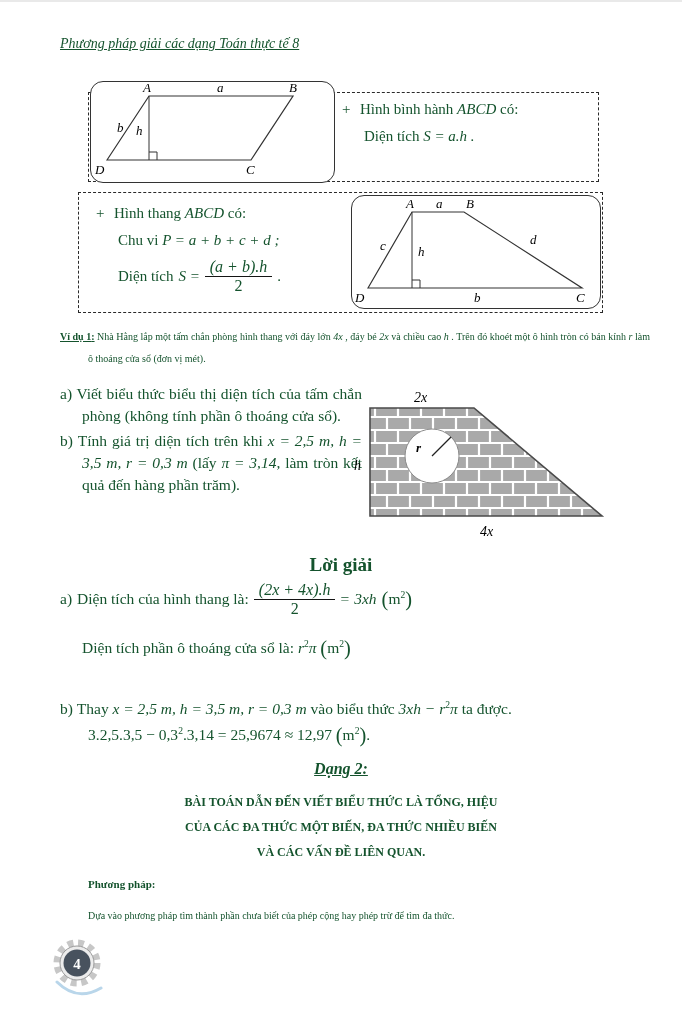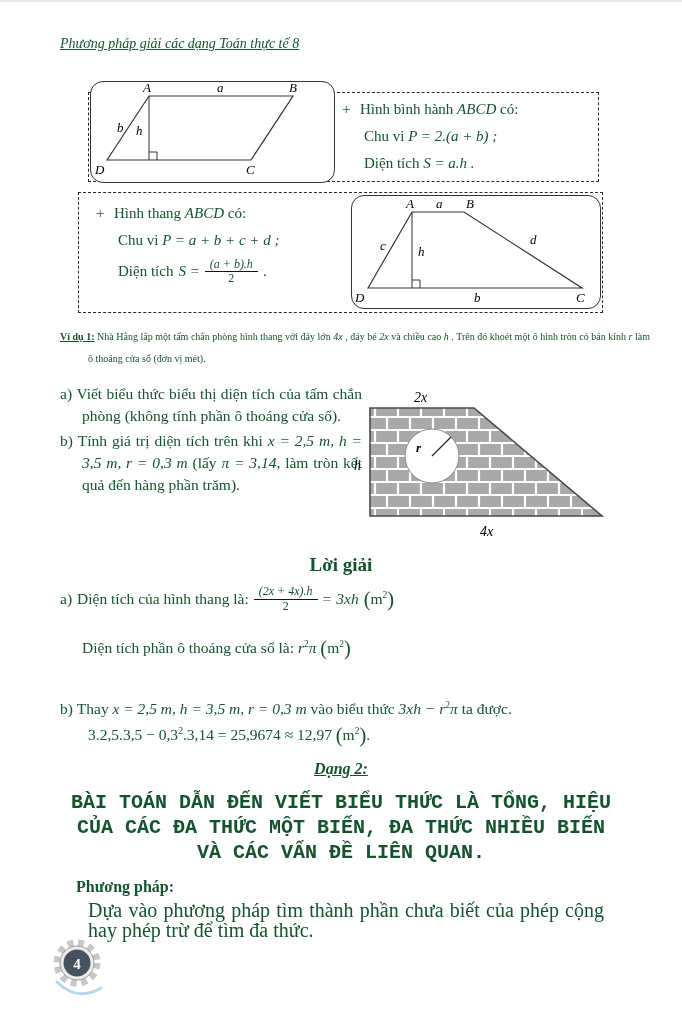--- a/index.html
+++ b/index.html
@@ -20,21 +20,21 @@
   .bt{position:absolute;font-size:15px;line-height:27px;}
   .bt1{left:342px;top:94px;width:252px;}
   .bt2{left:96px;top:198px;width:255px;font-family:Liberation Serif, serif;}
   .ind{padding-left:22px;}
   .bullet{display:inline-block;width:18px;}
 
   .m{font-style:italic;}
   sup{font-size:0.62em;}
   .bp{font-size:1.32em;vertical-align:-2px;}
 
-  .frac{display:inline-block;text-align:center;line-height:1.12;font-size:12px;}
+  .frac{display:inline-block;text-align:center;line-height:1.12;font-size:16px;}
   .frac .fnum{display:block;border-bottom:1.2px solid #141414;padding:0 5px;}
   .frac .fden{display:block;}
   .fline{display:flex;align-items:center;gap:5px;}
 
   .para{position:absolute;left:60px;top:324px;width:562px;font-size:10px;line-height:22px;
         text-align:justify;padding-left:28px;text-indent:-28px;}
   .exlab{font-weight:bold;text-decoration:underline;}
 
   .items{position:absolute;left:60px;top:381px;width:302px;font-size:15.5px;line-height:22px;}
   .item{text-align:justify;padding-left:22px;text-indent:-22px;margin-bottom:3px;}
@@ -46,23 +46,23 @@
   .sline{position:absolute;left:60px;font-size:15.5px;}
   .sa{top:574px;height:46px;}
   .sw{top:635px;text-align:right;}
   .sp{top:660px;}
   .sb{top:692px;width:562px;text-align:justify;padding-left:22px;text-indent:-22px;line-height:22px;}
   .sc{top:722px;left:88px;}
 
   .dangtitle{position:absolute;left:0;top:758px;width:100%;text-align:center;
              font-weight:bold;font-style:italic;font-size:16px;text-decoration:underline;}
   .dheading{position:absolute;left:0;top:788px;width:100%;text-align:center;
-            font-weight:bold;font-size:20px;line-height:25px;font-family:Liberation Mono, monospace;}
-  .mlabel{position:absolute;left:76px;top:876px;font-weight:bold;font-size:16px;}
-  .mtext{position:absolute;left:88px;top:898px;width:516px;font-size:20px;line-height:20px;
+            font-weight:bold;font-size:12px;line-height:25px;}
+  .mlabel{position:absolute;left:88px;top:876px;font-weight:bold;font-size:11px;}
+  .mtext{position:absolute;left:88px;top:898px;width:516px;font-size:10px;line-height:32px;
          text-align:justify;}
 
   .badge{position:absolute;left:50px;top:936px;}
   svg text{font-family:"Liberation Serif",serif;}
 </style>
 </head>
 <body>
 
 <div class="page">
 
@@ -79,23 +79,20 @@
       <text x="126" y="10" font-size="13" font-style="italic">a</text>
       <text x="26" y="50" font-size="13" font-style="italic">b</text>
       <text x="45" y="53" font-size="13" font-style="italic">h</text>
       <text x="4" y="92" font-size="13" font-style="italic">D</text>
       <text x="155" y="92" font-size="13" font-style="italic">C</text>
     </svg>
   </div>
   <div class="bt bt1">
     <div>
       <span class="bullet">+</span><span>Hình bình hành </span><span class="m">ABCD</span><span> có:</span>
-    </div>
-    <div class="ind">
-      <span>Chu vi </span><span class="m">P = 2.(a + b) ;</span>
     </div>
     <div class="ind">
       <span>Diện tích </span><span class="m">S = a.h .</span>
     </div>
   </div>
 
   <div class="dashed d2"></div>
   <div class="figbox fb2">
     <svg width="246" height="110" viewBox="0 0 246 110">
       <polygon points="16,92 60,16 112,16 230,92" fill="none" stroke="#333" stroke-width="1.2"></polygon>

